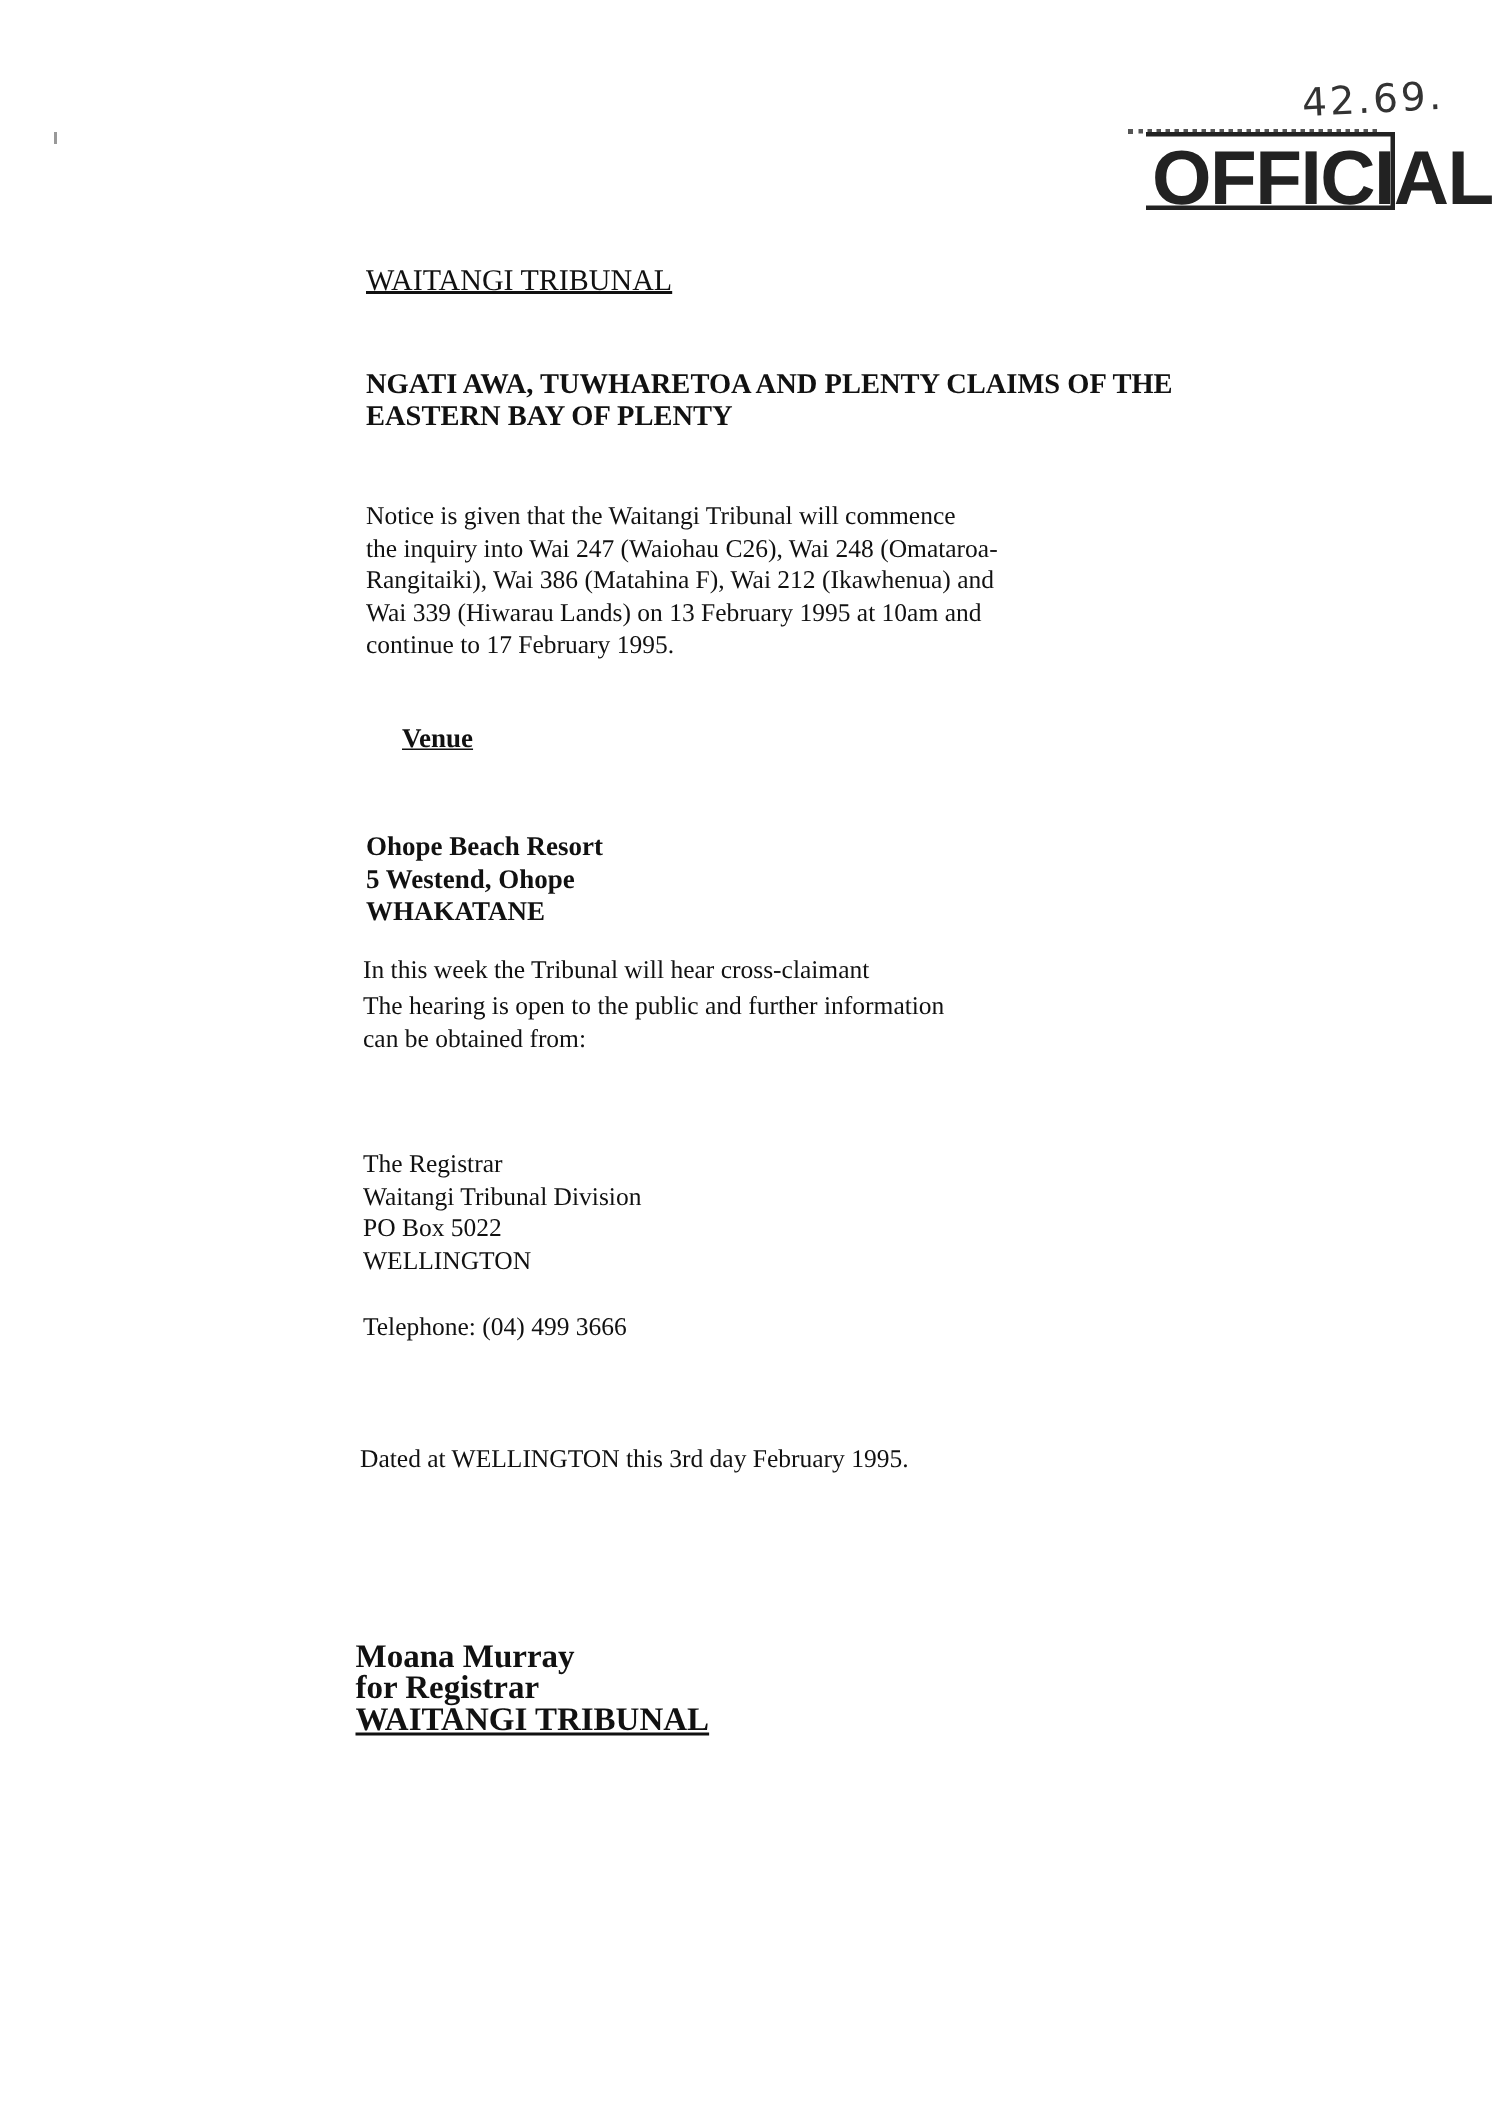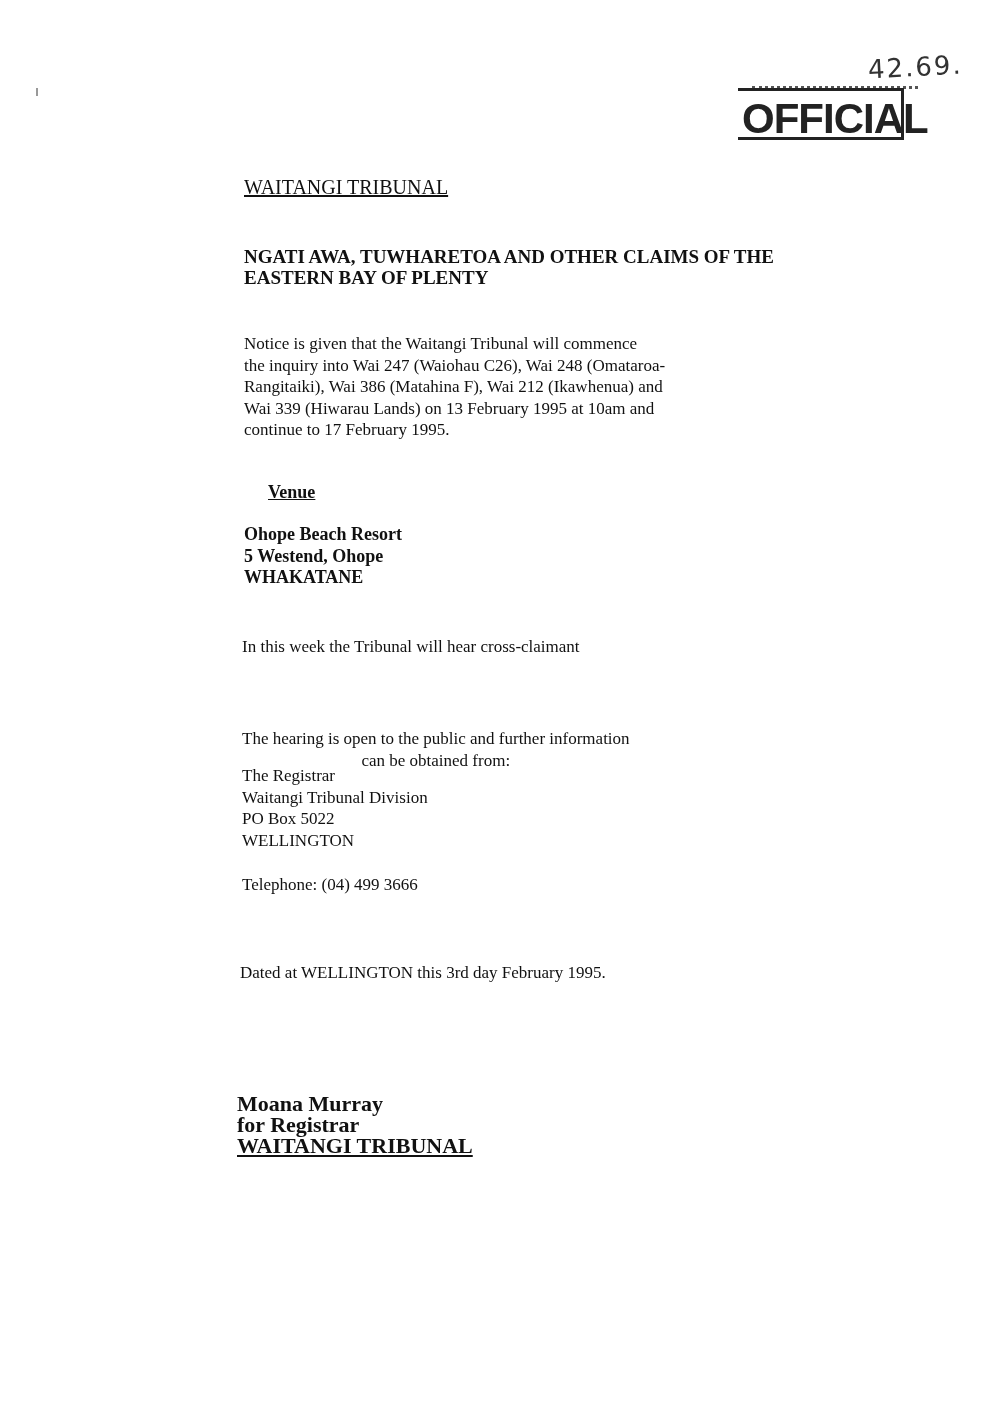--- a/index.html
+++ b/index.html
@@ -1,51 +1,51 @@
 <!DOCTYPE html>
 <html><head>
 <meta charset="utf-8">
 <style>
   html, body { margin:0; padding:0; }
   body { width:1000px; height:1414px; background:#fff; position:relative; overflow:hidden;
          font-family:"Liberation Serif", serif; color:#111; }
   .abs { position:absolute; }
   .handnote { left:868px; top:52px; font-family:"DejaVu Sans", sans-serif; font-size:26px; color:#333; letter-spacing:2px; transform:rotate(-3deg); }
-  .stamp { left:738px; top:88px; width:166px; height:52px; border:3px solid #222; border-left:none;
-           font-family:"Liberation Sans", sans-serif; font-weight:bold; font-size:42px; line-height:56px;
+  .stamp { left:764px; top:88px; width:166px; height:52px; border:3px solid #222; border-left:none;
+           font-family:"Liberation Sans", sans-serif; font-weight:bold; font-size:51px; line-height:56px;
            letter-spacing:-1px; color:#222; padding-left:4px; box-sizing:border-box; }
   .stamp-top { left:752px; top:86px; width:166px; height:0; border-top:3px dotted #555; }
   .title { left:244px; top:176px; font-size:20px; text-decoration:underline; }
   .inquiry { left:244px; top:246px; font-size:19px; font-weight:bold; line-height:21px; }
   .p { font-size:17px; line-height:21.5px; }
   .notice { left:244px; top:333px; width:560px; }
   .venue-h { left:244px; top:482px; font-size:18px; font-weight:bold; text-decoration:underline;margin-left:24px; }
-  .venue { left:244px; top:524px; font-size:18px; font-weight:bold; line-height:21.5px; }
+  .venue { left:244px; top:554px; font-size:18px; font-weight:bold; line-height:21.5px; }
   .week { left:242px; top:636px; }
-  .open { left:242px; top:728px;text-align:center; }
+  .open { left:242px; top:660px; }
   .addr { left:242px; top:765px; }
   .tel { left:242px; top:874px; }
   .dated { left:240px; top:962px; }
   .sig { left:237px; top:1093px; font-size:22px; font-weight:bold; line-height:21px; }
   .sig .u { text-decoration:underline; }
   .line { display:block; white-space:nowrap; }
   .speck { width:2px; height:8px; background:#999; }
 </style>
 </head>
 <body>
 
 <div class="abs handnote">42.69.</div>
 <div class="abs stamp-top"></div>
 <div class="abs stamp">OFFICIAL</div>
 <div class="abs speck" style="left:36px;top:88px;"></div>
 
 <div class="abs title">WAITANGI TRIBUNAL</div>
 
 <div class="abs inquiry">
-  <span class="line">NGATI AWA, TUWHARETOA AND OTHER CLAIMS OF THE</span>
+  <span class="line">NGATI AWA, TUWHARETOA AND PLENTY CLAIMS OF THE</span>
   <span class="line">EASTERN BAY OF PLENTY</span>
 </div>
 
 <div class="abs p notice">
   <span class="line">Notice is given that the Waitangi Tribunal will commence</span>
   <span class="line">the inquiry into Wai 247 (Waiohau C26), Wai 248 (Omataroa-</span>
   <span class="line">Rangitaiki), Wai 386 (Matahina F), Wai 212 (Ikawhenua) and</span>
   <span class="line">Wai 339 (Hiwarau Lands) on 13 February 1995 at 10am and</span>
   <span class="line">continue to 17 February 1995.</span>
 </div>

